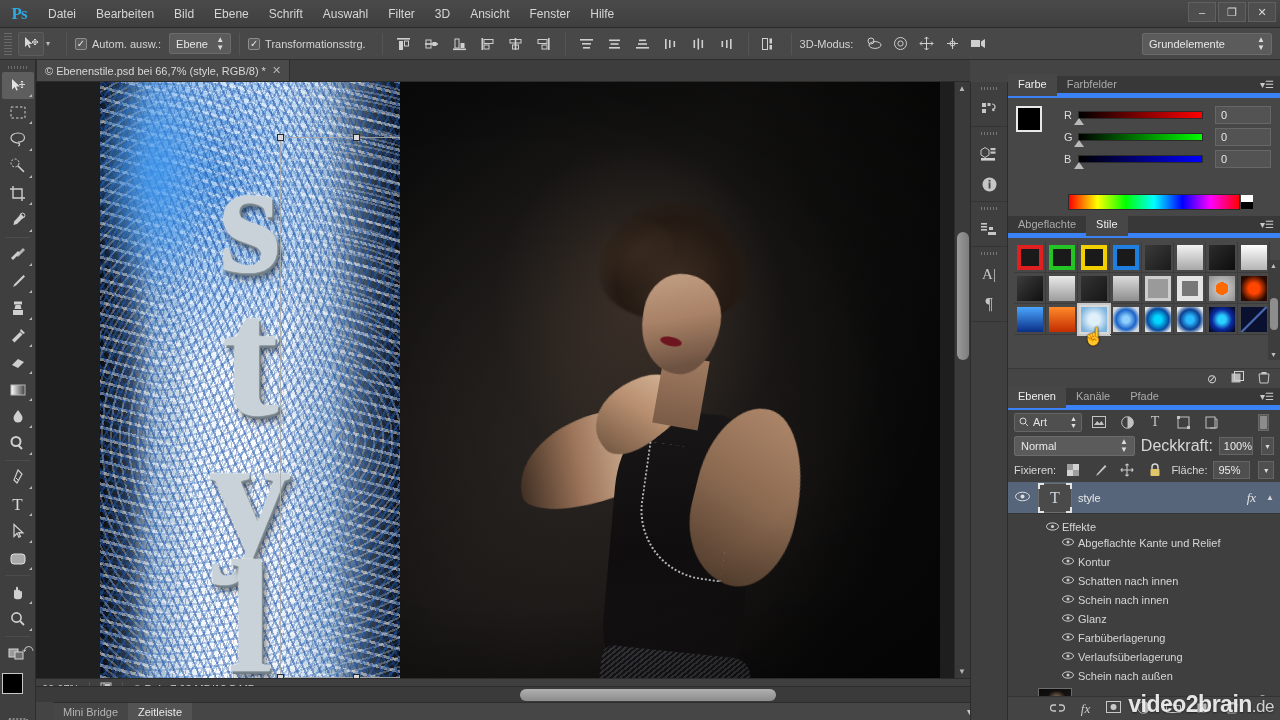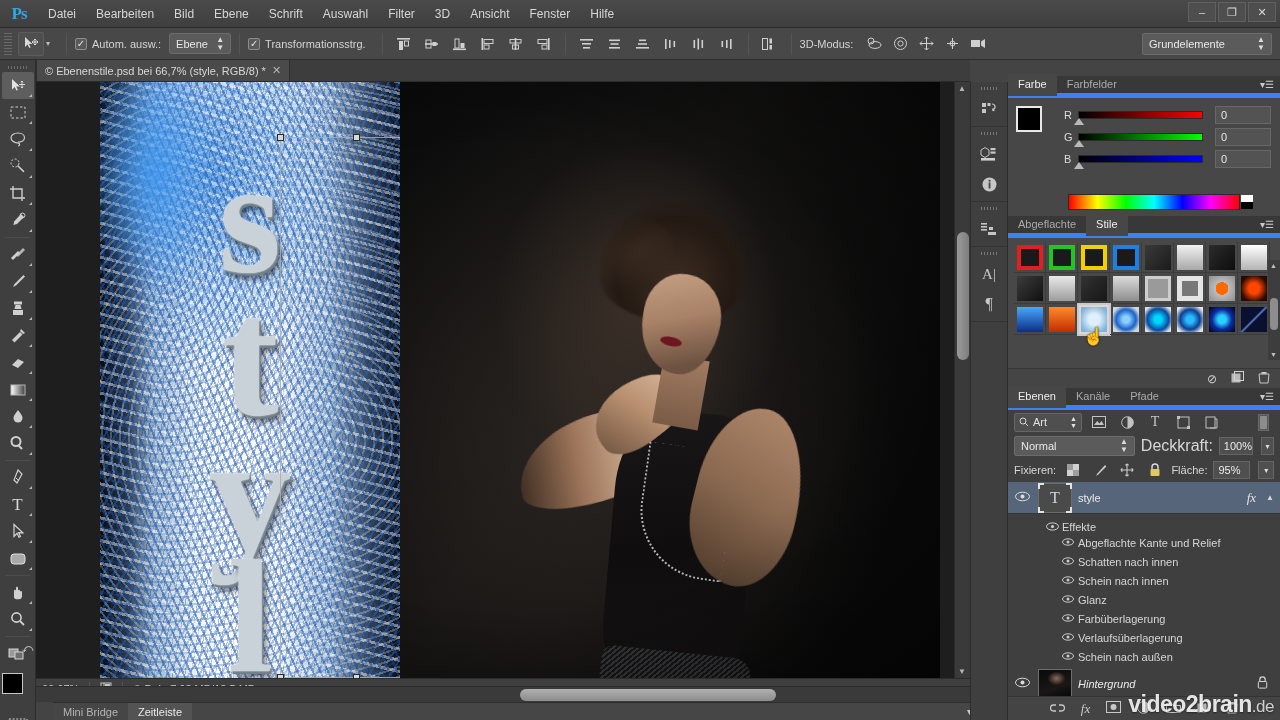--- a/index.html
+++ b/index.html
@@ -1081,20 +1081,27 @@
           <span>Effekte</span>
         </div>
 
         <div id="effects-list">
             <div class="fx-row eff-item">
               <span class="eye"><svg width="12" height="8">
                   <ellipse cx="6" cy="4" rx="5.5" ry="3.2" fill="none" stroke="#cbcbcb"></ellipse>
                   <circle cx="6" cy="4" r="1.5" fill="#cbcbcb"></circle>
                 </svg></span>
               <span>Abgeflachte Kante und Relief</span>
+            </div>
+            <div class="fx-row eff-item">
+              <span class="eye"><svg width="12" height="8">
+                  <ellipse cx="6" cy="4" rx="5.5" ry="3.2" fill="none" stroke="#cbcbcb"></ellipse>
+                  <circle cx="6" cy="4" r="1.5" fill="#cbcbcb"></circle>
+                </svg></span>
+              <span>Kontur</span>
             </div>
             <div class="fx-row eff-item">
               <span class="eye"><svg width="12" height="8">
                   <ellipse cx="6" cy="4" rx="5.5" ry="3.2" fill="none" stroke="#cbcbcb"></ellipse>
                   <circle cx="6" cy="4" r="1.5" fill="#cbcbcb"></circle>
                 </svg></span>
               <span>Schatten nach innen</span>
             </div>
             <div class="fx-row eff-item">
               <span class="eye"><svg width="12" height="8">

